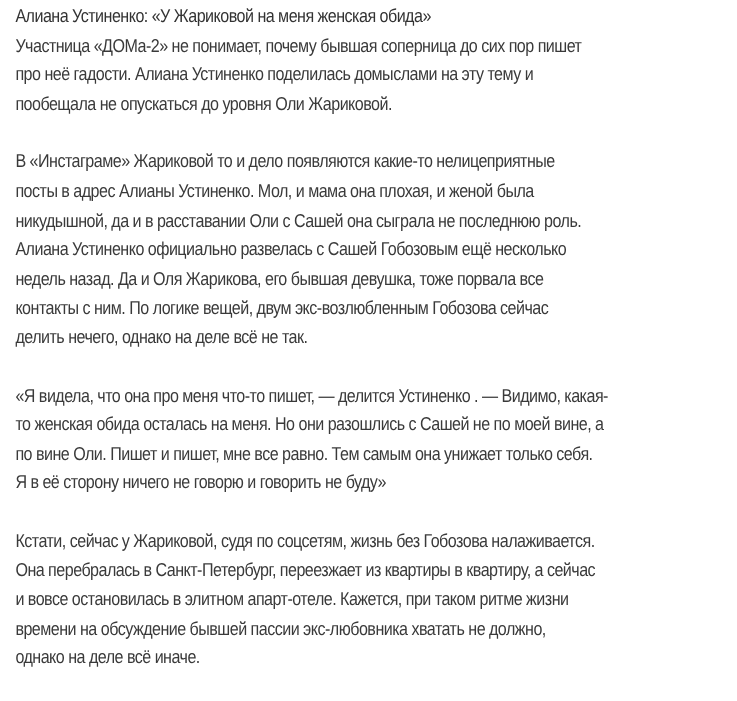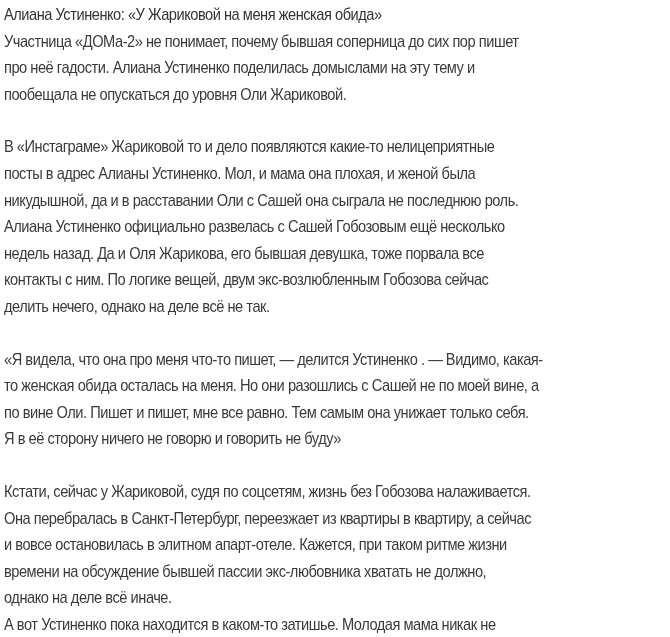--- a/index.html
+++ b/index.html
@@ -18,21 +18,21 @@
       padding: 2px 0 0 4px;
     }
     .line {
       display: block;
       white-space: nowrap;
       font-size: 17px;
       line-height: 26.6px;
       letter-spacing: -0.55px;
       transform-origin: left center;
     }
-    .block { display: block; }
+    .block { display: block; margin-left: 10px; }
     .gap { height: 26px; }
     .title-line { color: #333333; }
   </style>
 </head>
 <body>
 
 <div class="article">
   <div class="block">
     <span class="line title-line" style="display: block; transform: scaleX(0.86);">Алиана Устиненко: «У Жариковой на меня женская обида»</span>
     <span class="line" style="display: block; transform: scaleX(0.86);">Участница «ДОМа-2» не понимает, почему бывшая соперница до сих пор пишет</span>
@@ -67,17 +67,13 @@
   <div class="gap"></div>
 
   <div class="block">
     <span class="line" style="display: block; transform: scaleX(0.86);">Кстати, сейчас у Жариковой, судя по соцсетям, жизнь без Гобозова налаживается.</span>
     <span class="line" style="display: block; transform: scaleX(0.86);">Она перебралась в Санкт-Петербург, переезжает из квартиры в квартиру, а сейчас</span>
     <span class="line" style="display: block; transform: scaleX(0.86);">и вовсе остановилась в элитном апарт-отеле. Кажется, при таком ритме жизни</span>
     <span class="line" style="display: block; transform: scaleX(0.86);">времени на обсуждение бывшей пассии экс-любовника хватать не должно,</span>
     <span class="line" style="display: block; transform: scaleX(0.86);">однако на деле всё иначе.</span>
   </div>
 
-  <div class="block">
-    <span class="line" style="display: block; transform: scaleX(0.86);">А вот Устиненко пока находится в каком-то затишье. Молодая мама никак не</span>
-
-  </div>
 </div>
 
 </body></html>

